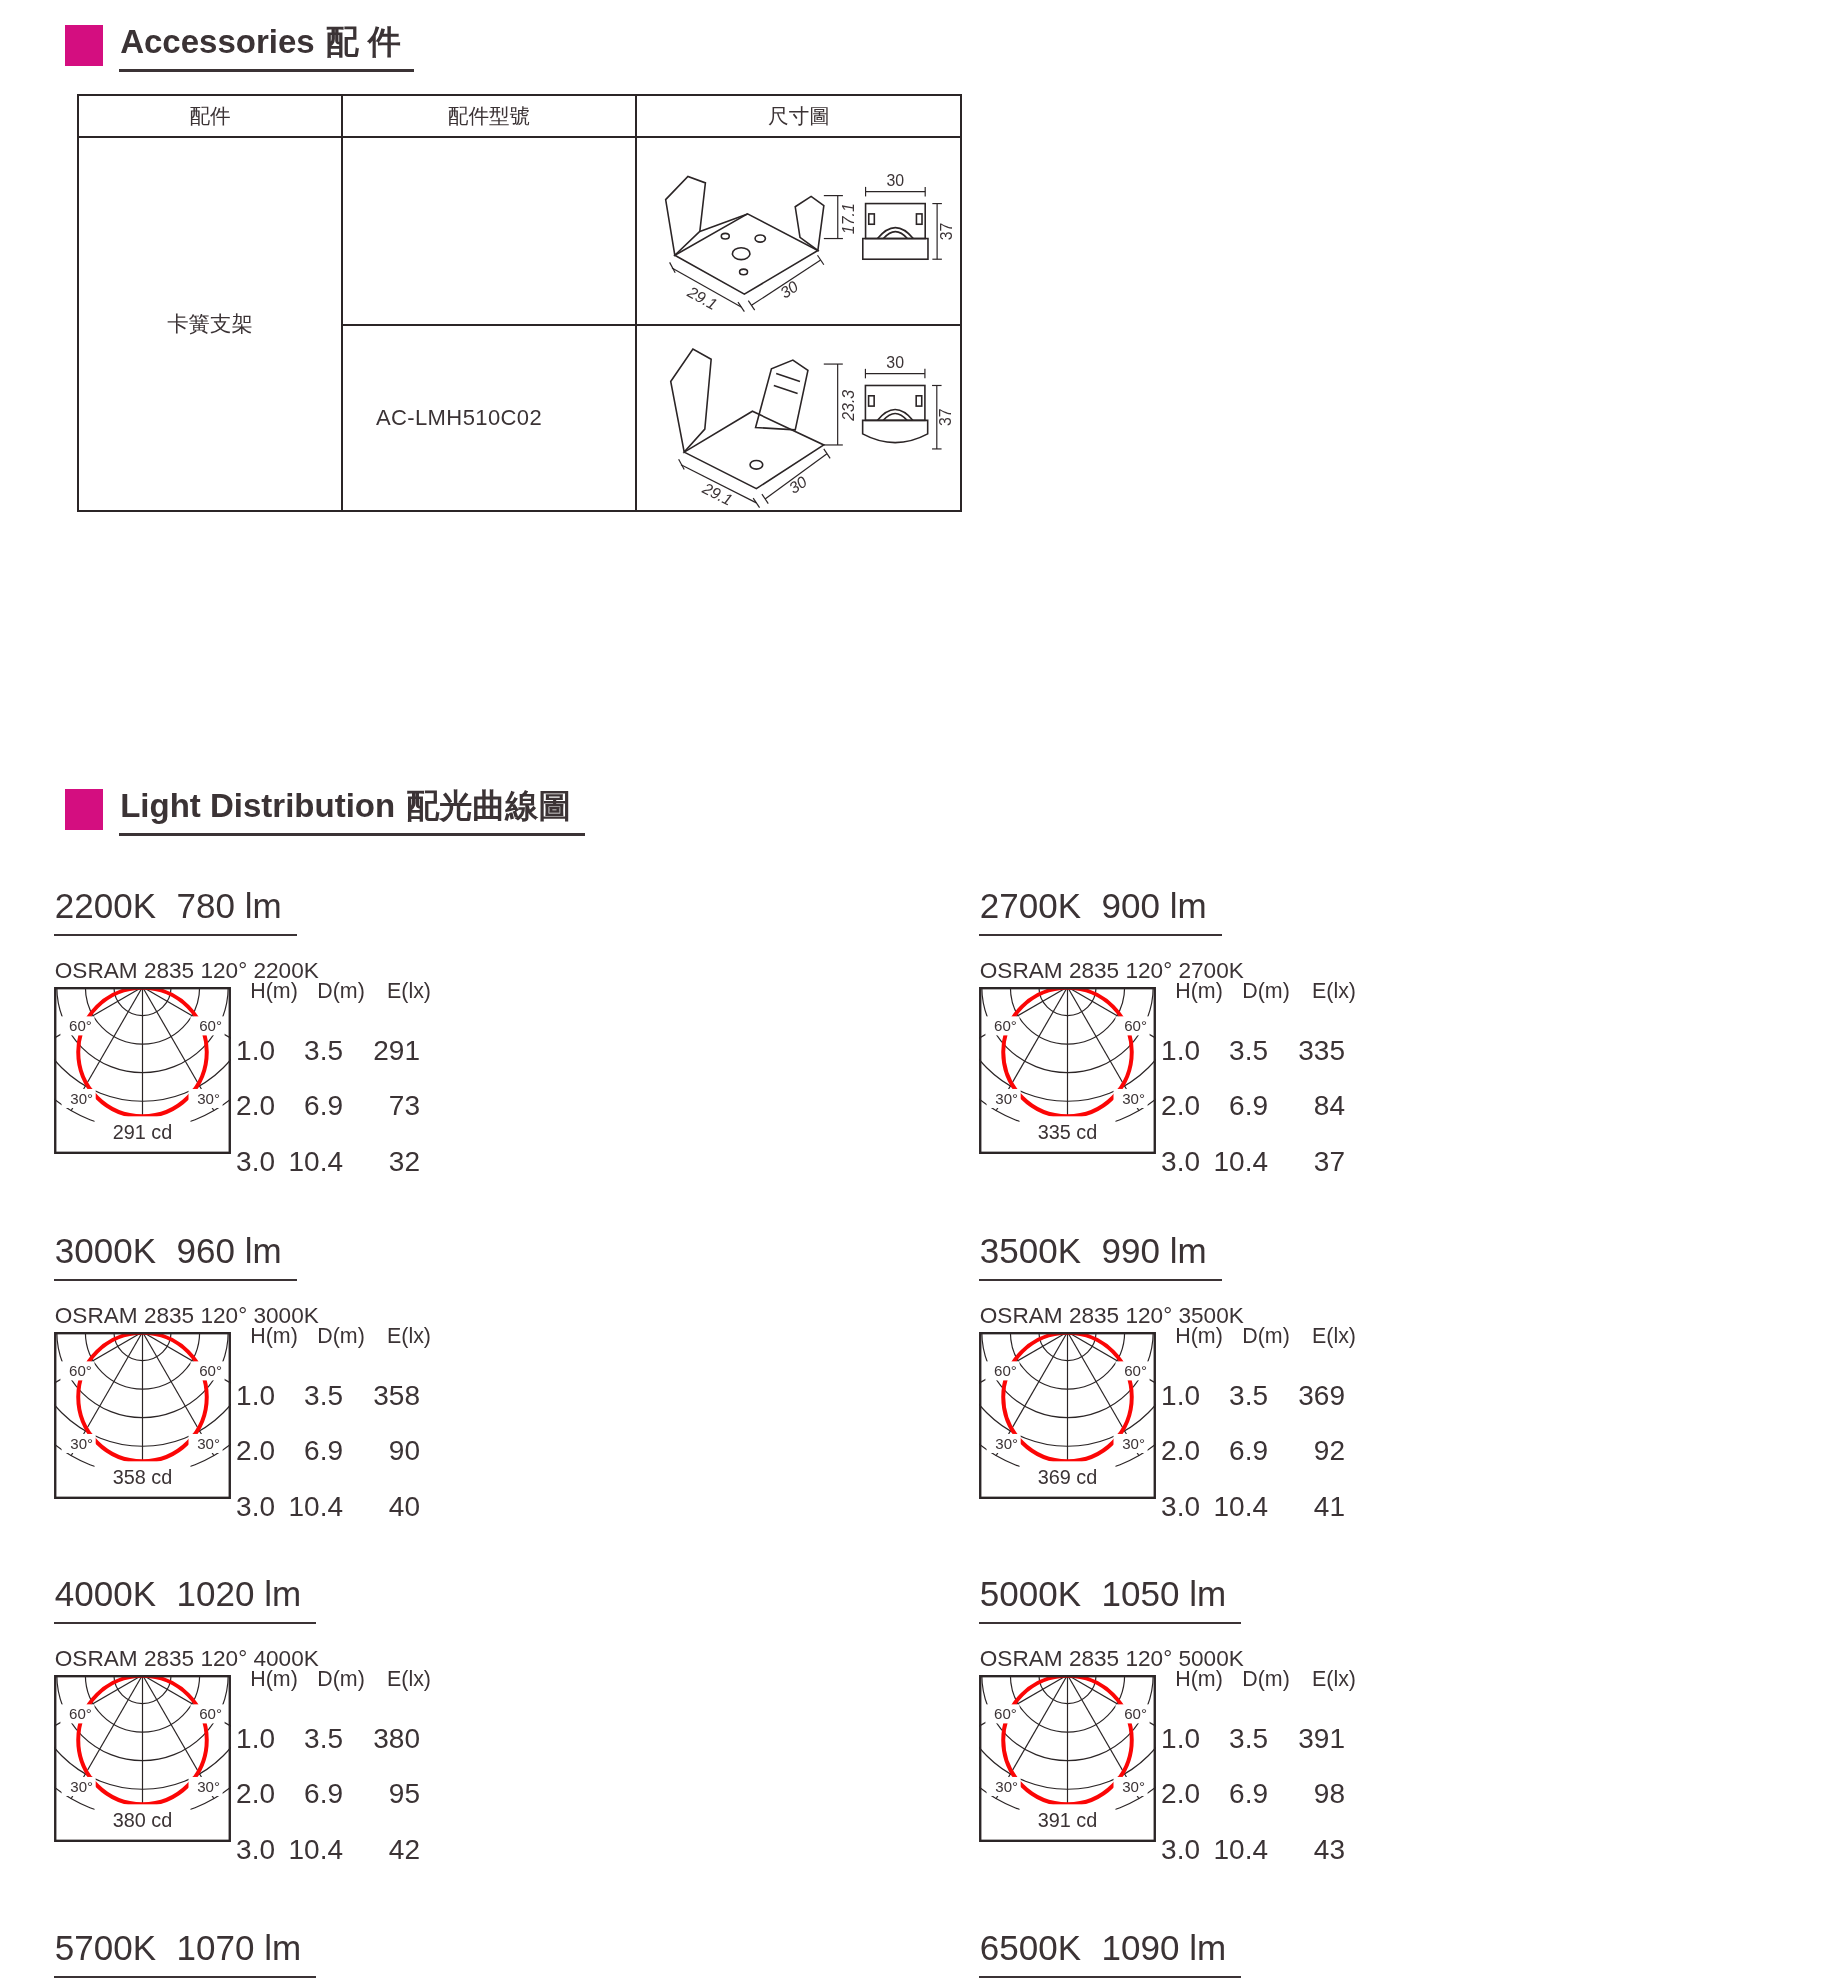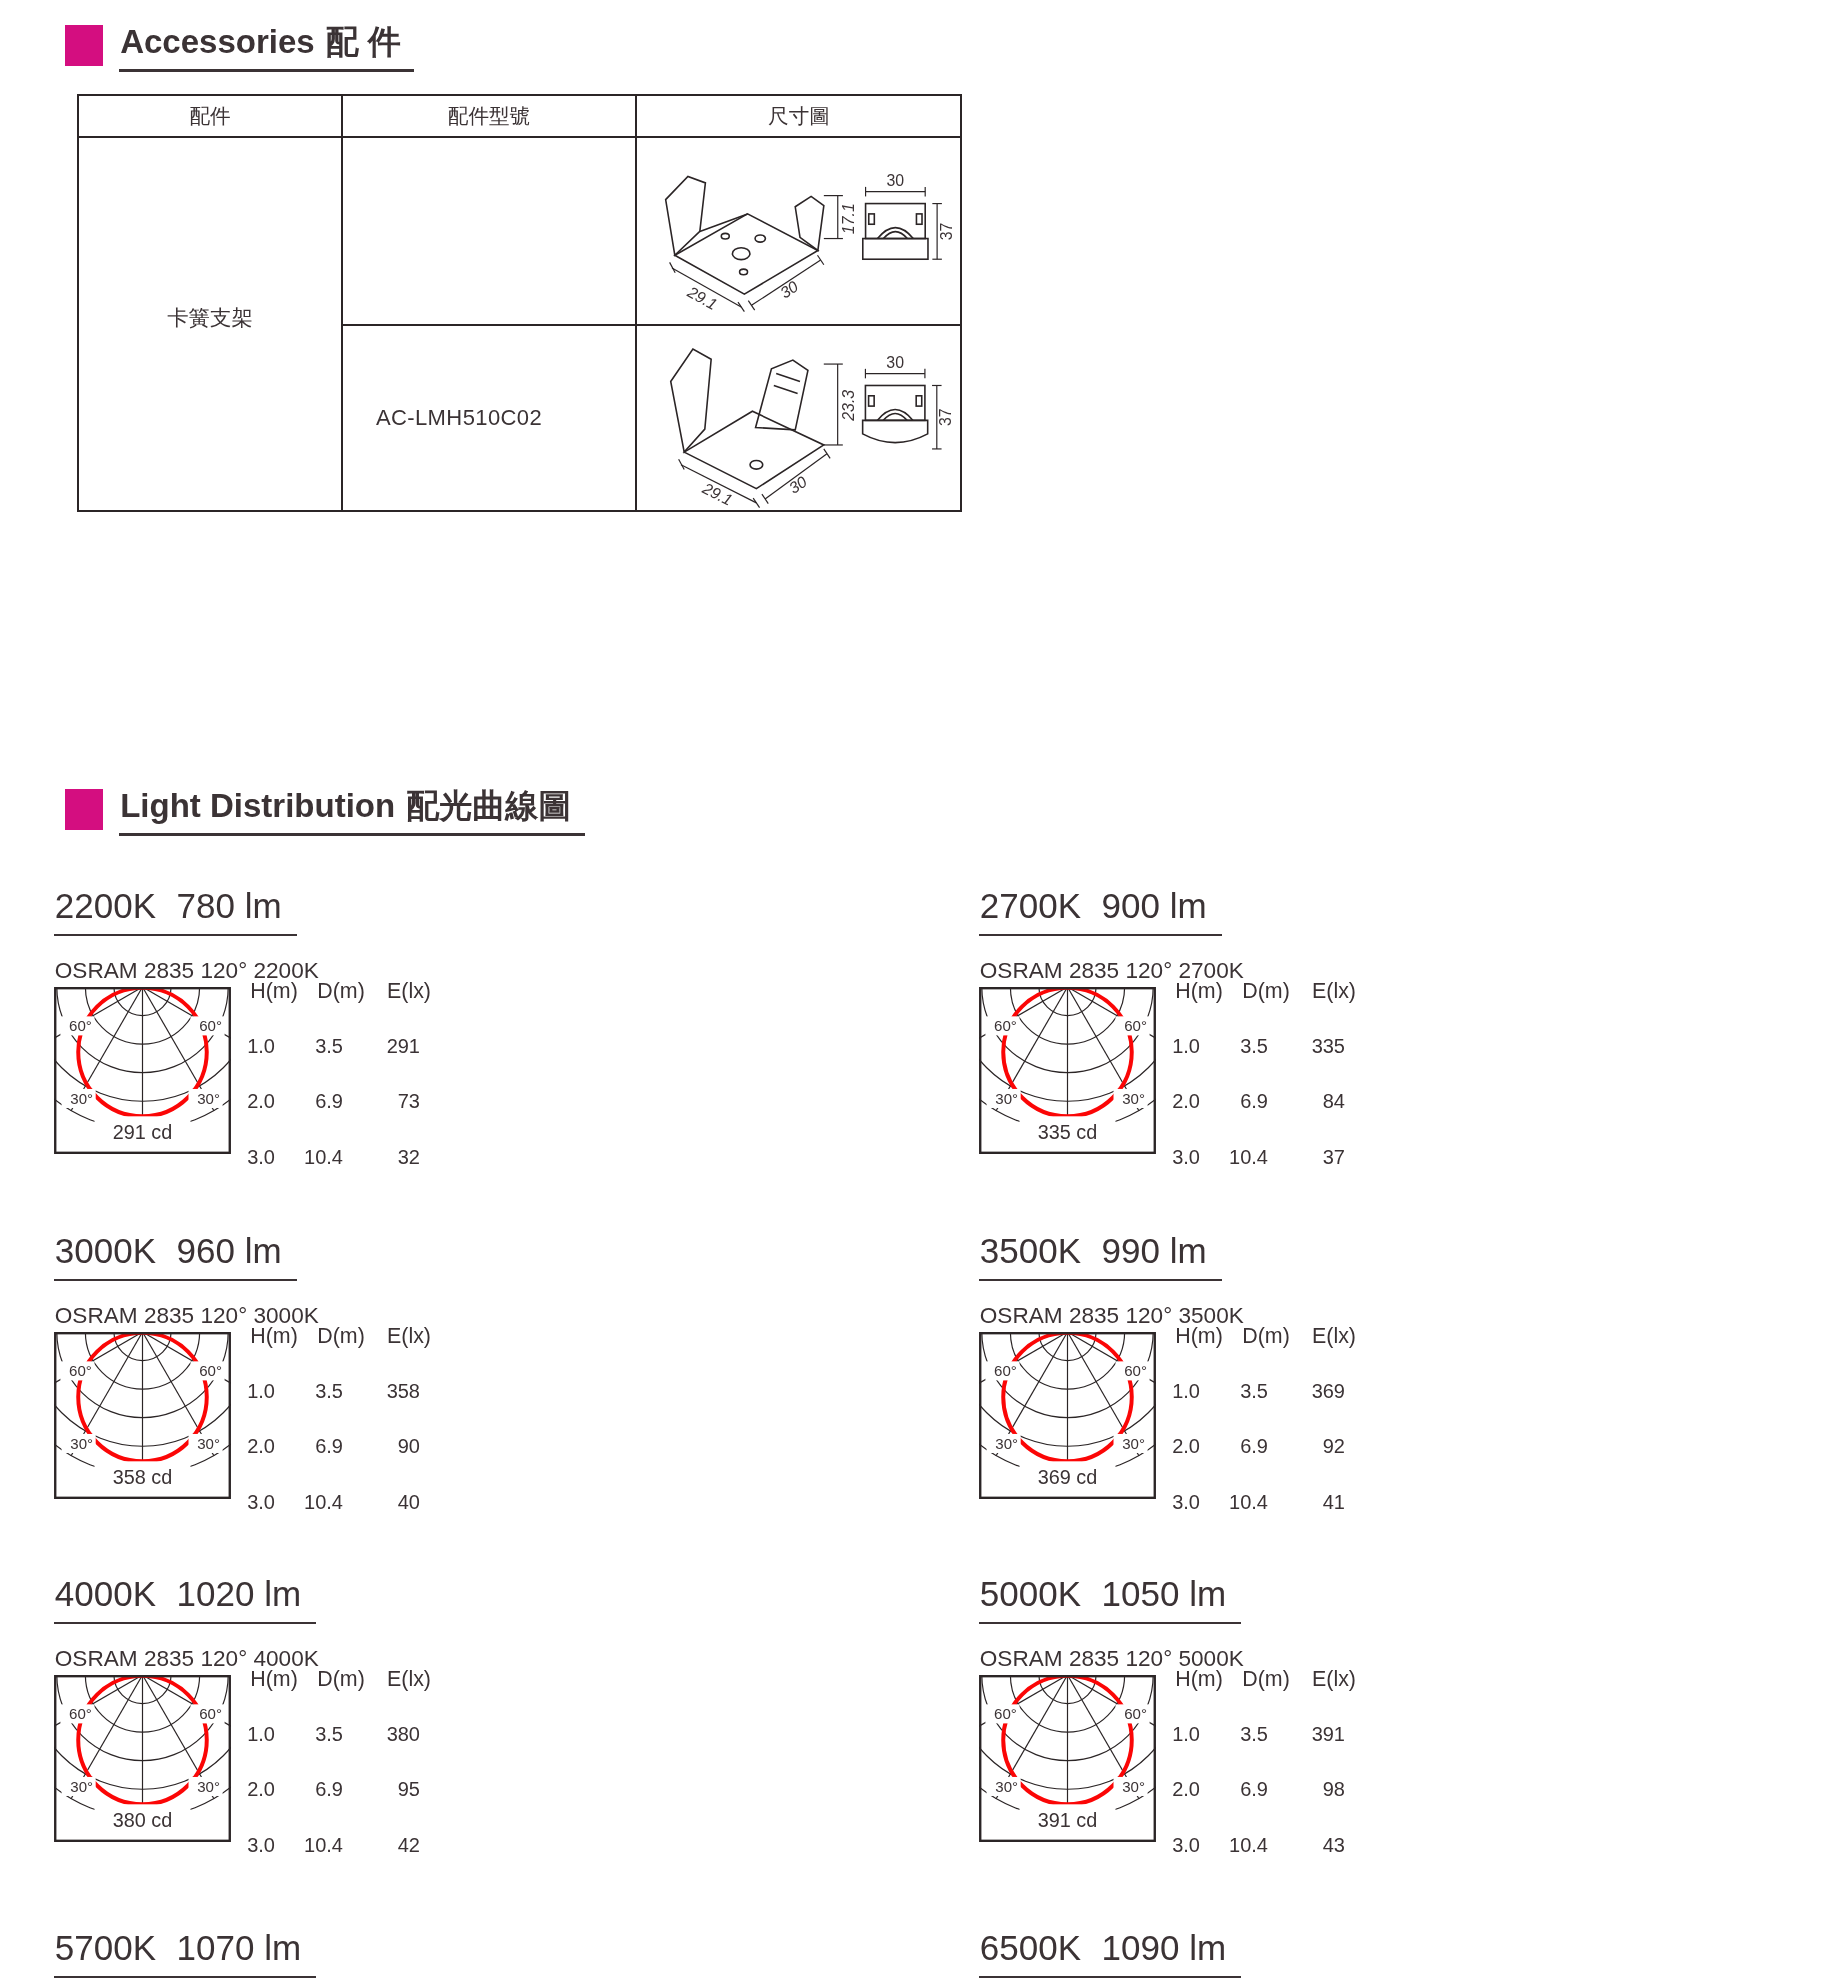--- a/index.html
+++ b/index.html
@@ -27,21 +27,21 @@
   .dimu{font-size:40px;fill:#3b3335;stroke:none;}
   
   .cb{position:absolute;width:389px;height:345px;}
   .cb-title{position:absolute;left:0;top:15px;font-size:35px;font-weight:normal;white-space:nowrap;
             border-bottom:2.8px solid #3b3335;padding:0 15px 8px 0.8px;}
   .cb-title .fx{margin-left:20.6px;}
   .cb-osram{position:absolute;left:0.8px;top:87px;font-size:22.6px;white-space:nowrap;}
   .cb-fig{position:absolute;left:0;top:116px;width:177px;height:167px;}
   .cb-h{position:absolute;top:108px;font-size:21.4px;transform:translateX(-50%);white-space:nowrap;}
   .hc1{left:220px}.hc2{left:287px}.hc3{left:355px}
-  .cb-val{position:absolute;width:67px;text-align:right;font-size:20px;}
+  .cb-val{position:absolute;width:67px;text-align:right;font-size:28px;}
   .c1{left:154px}.c2{left:222px}.c3{left:299px}
   .r1{top:164px}.r2{top:219px}.r3{top:275px}
   .deg{font-size:38px;fill:#3b3335;}
   .cdl{font-size:50px;fill:#3b3335;text-anchor:middle;}
 </style>
 </head>
 <body>
 
 <div class="page">
 
@@ -85,21 +85,21 @@
   <div class="acc-table">
     <div class="gl v1"></div>
     <div class="gl v2"></div>
     <div class="gl hh"></div>
     <div class="gl hr"></div>
 
     <div class="cell ch" style="left:0;top:0;width:262px;height:40px">配件</div>
     <div class="cell ch" style="left:264px;top:0;width:292px;height:40px">配件型號</div>
     <div class="cell ch" style="left:558px;top:0;width:324px;height:40px">尺寸圖</div>
 
-    <div class="cell" style="left:0;top:34px;width:262px;height:374px">卡簧支架</div>
+    <div class="cell" style="left:0;top:40px;width:262px;height:374px">卡簧支架</div>
     <div class="cell model" style="left:264px;top:230px;width:232px;height:184px">AC-LMH510C02</div>
 
     <svg class="dwg" style="left:558px;top:40px" width="324" height="188" viewBox="0 0 815 473">
       <g stroke-width="4">
         <path d="M95,300 L270,398 L455,288 L278,196 Z"></path>
         <path d="M95,300 L72,160 L128,102 L172,118 L158,240 Z"></path>
         <path d="M455,288 L470,175 L438,152 L398,178 L410,255 Z"></path>
         <line x1="158" y1="240" x2="278" y2="196"></line>
         <ellipse cx="262" cy="296" rx="22" ry="15"></ellipse>
         <ellipse cx="310" cy="258" rx="13" ry="9"></ellipse>

